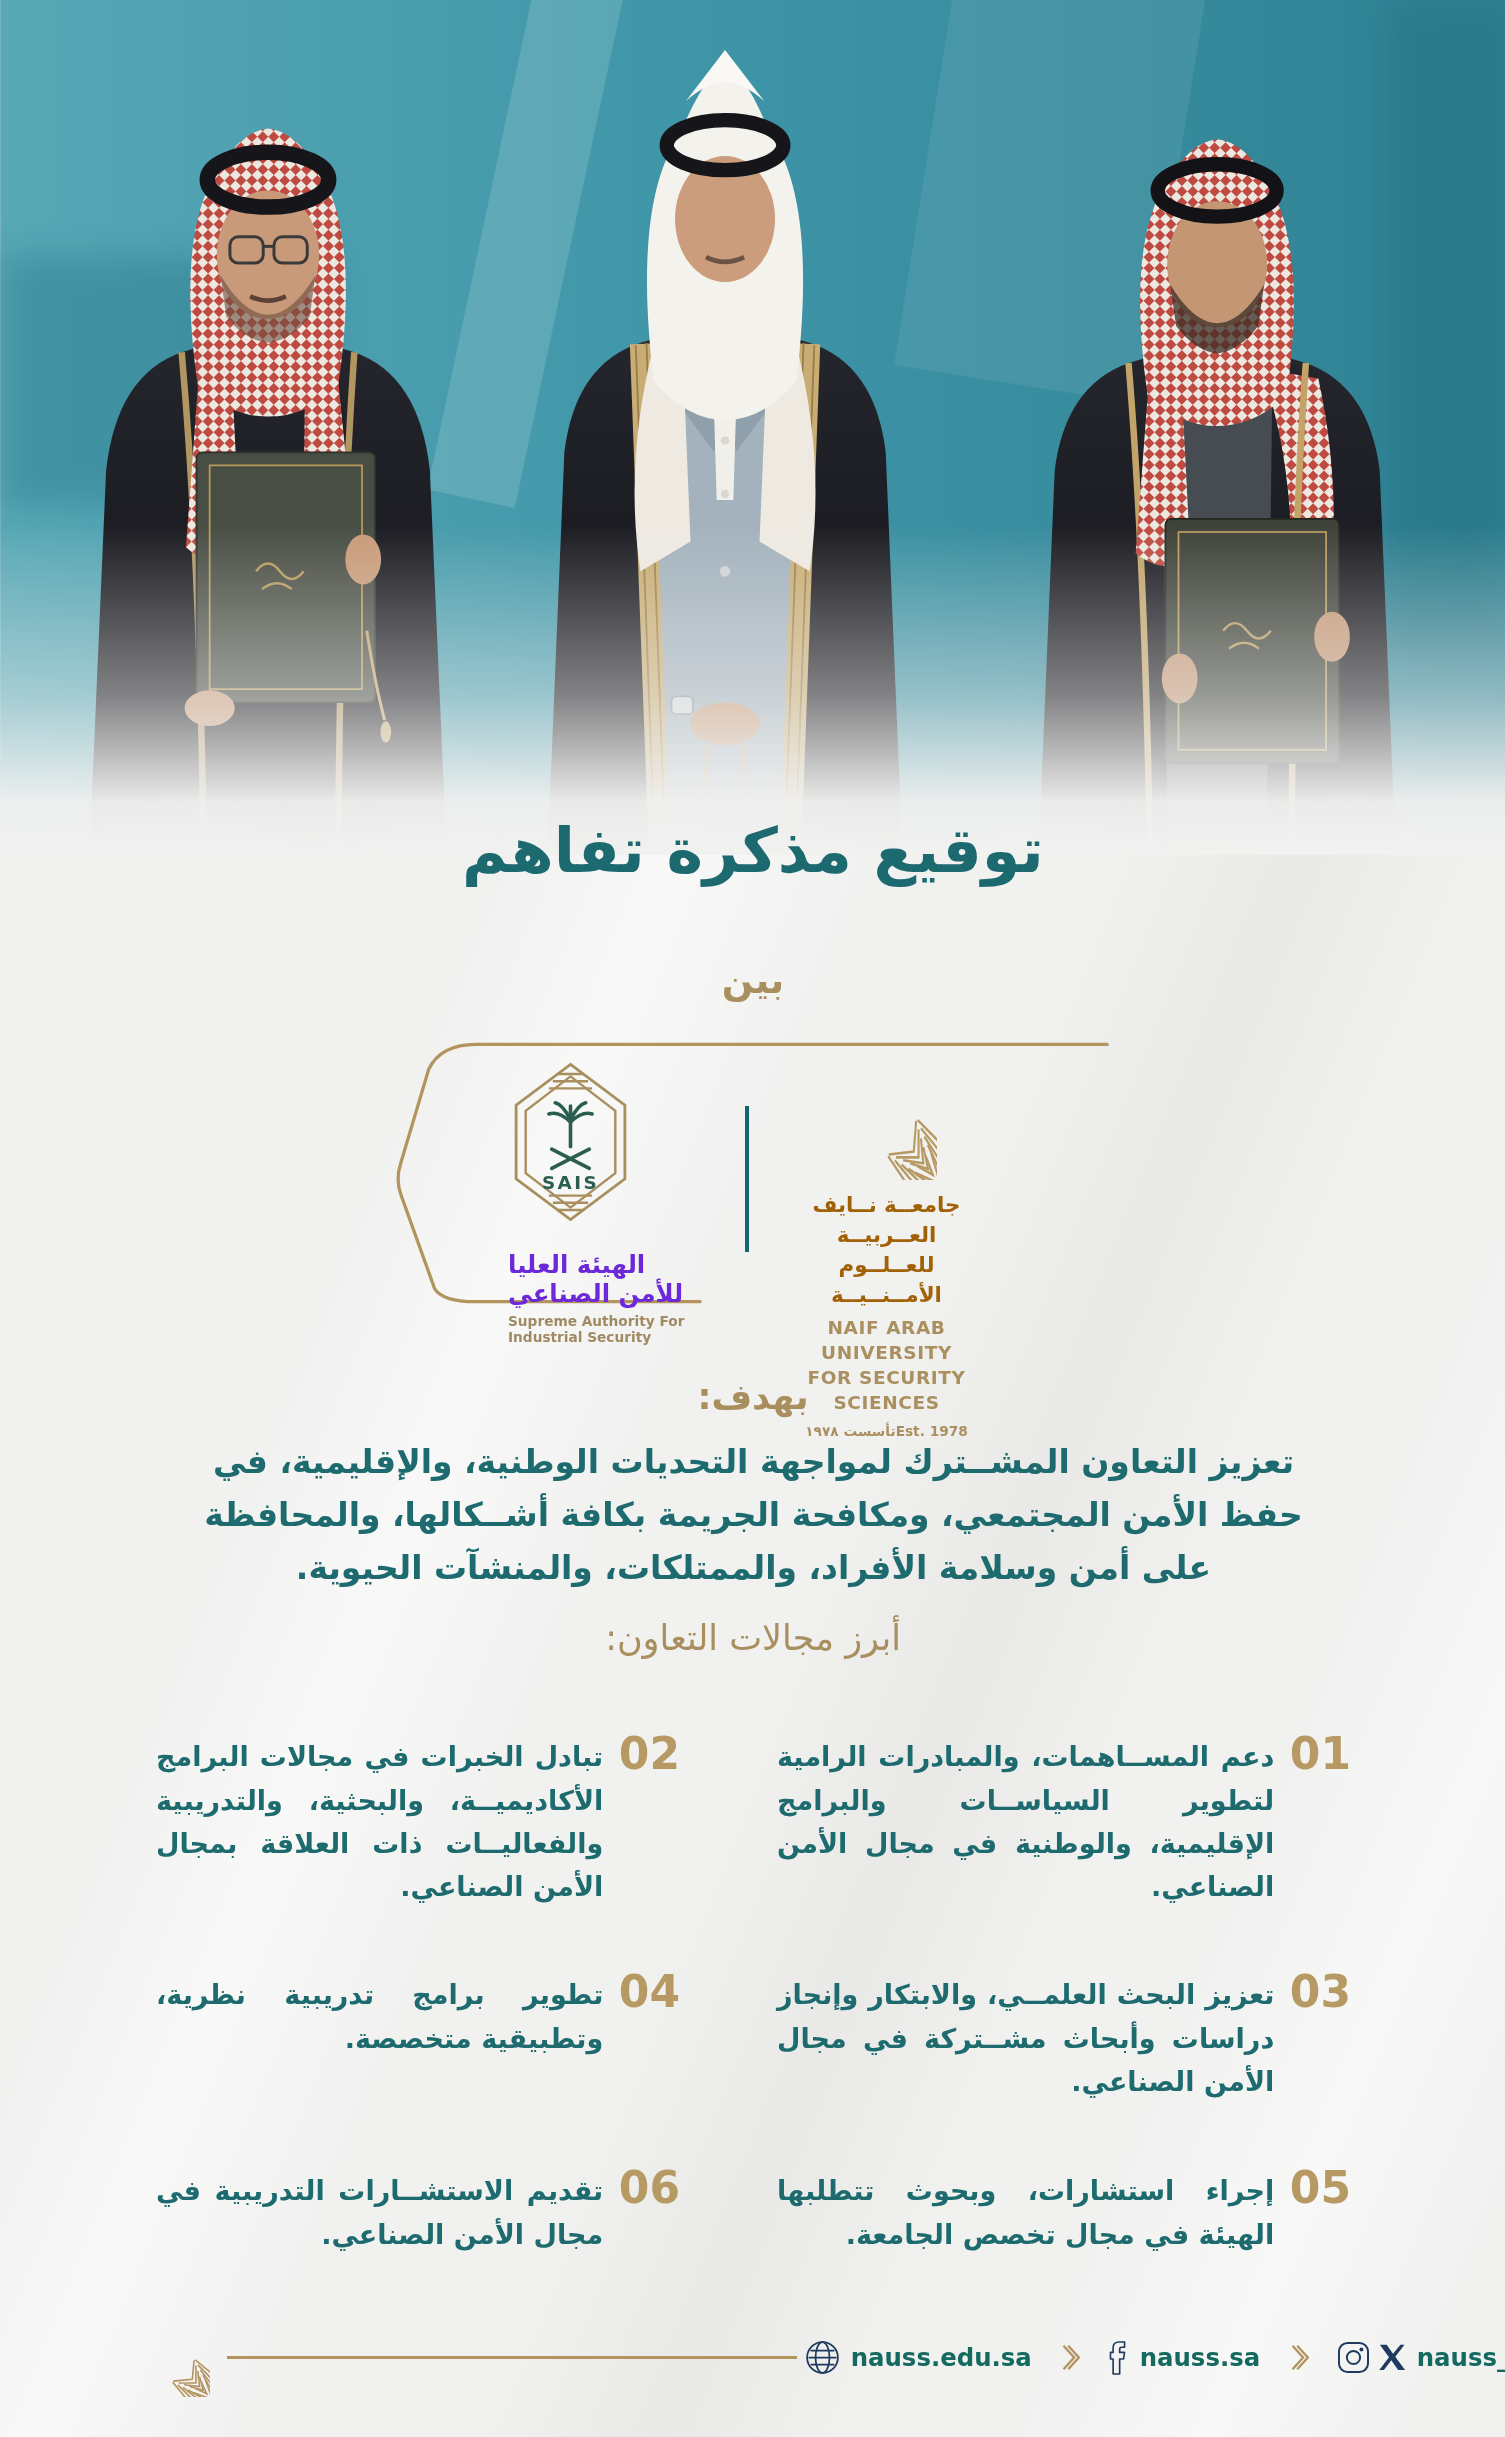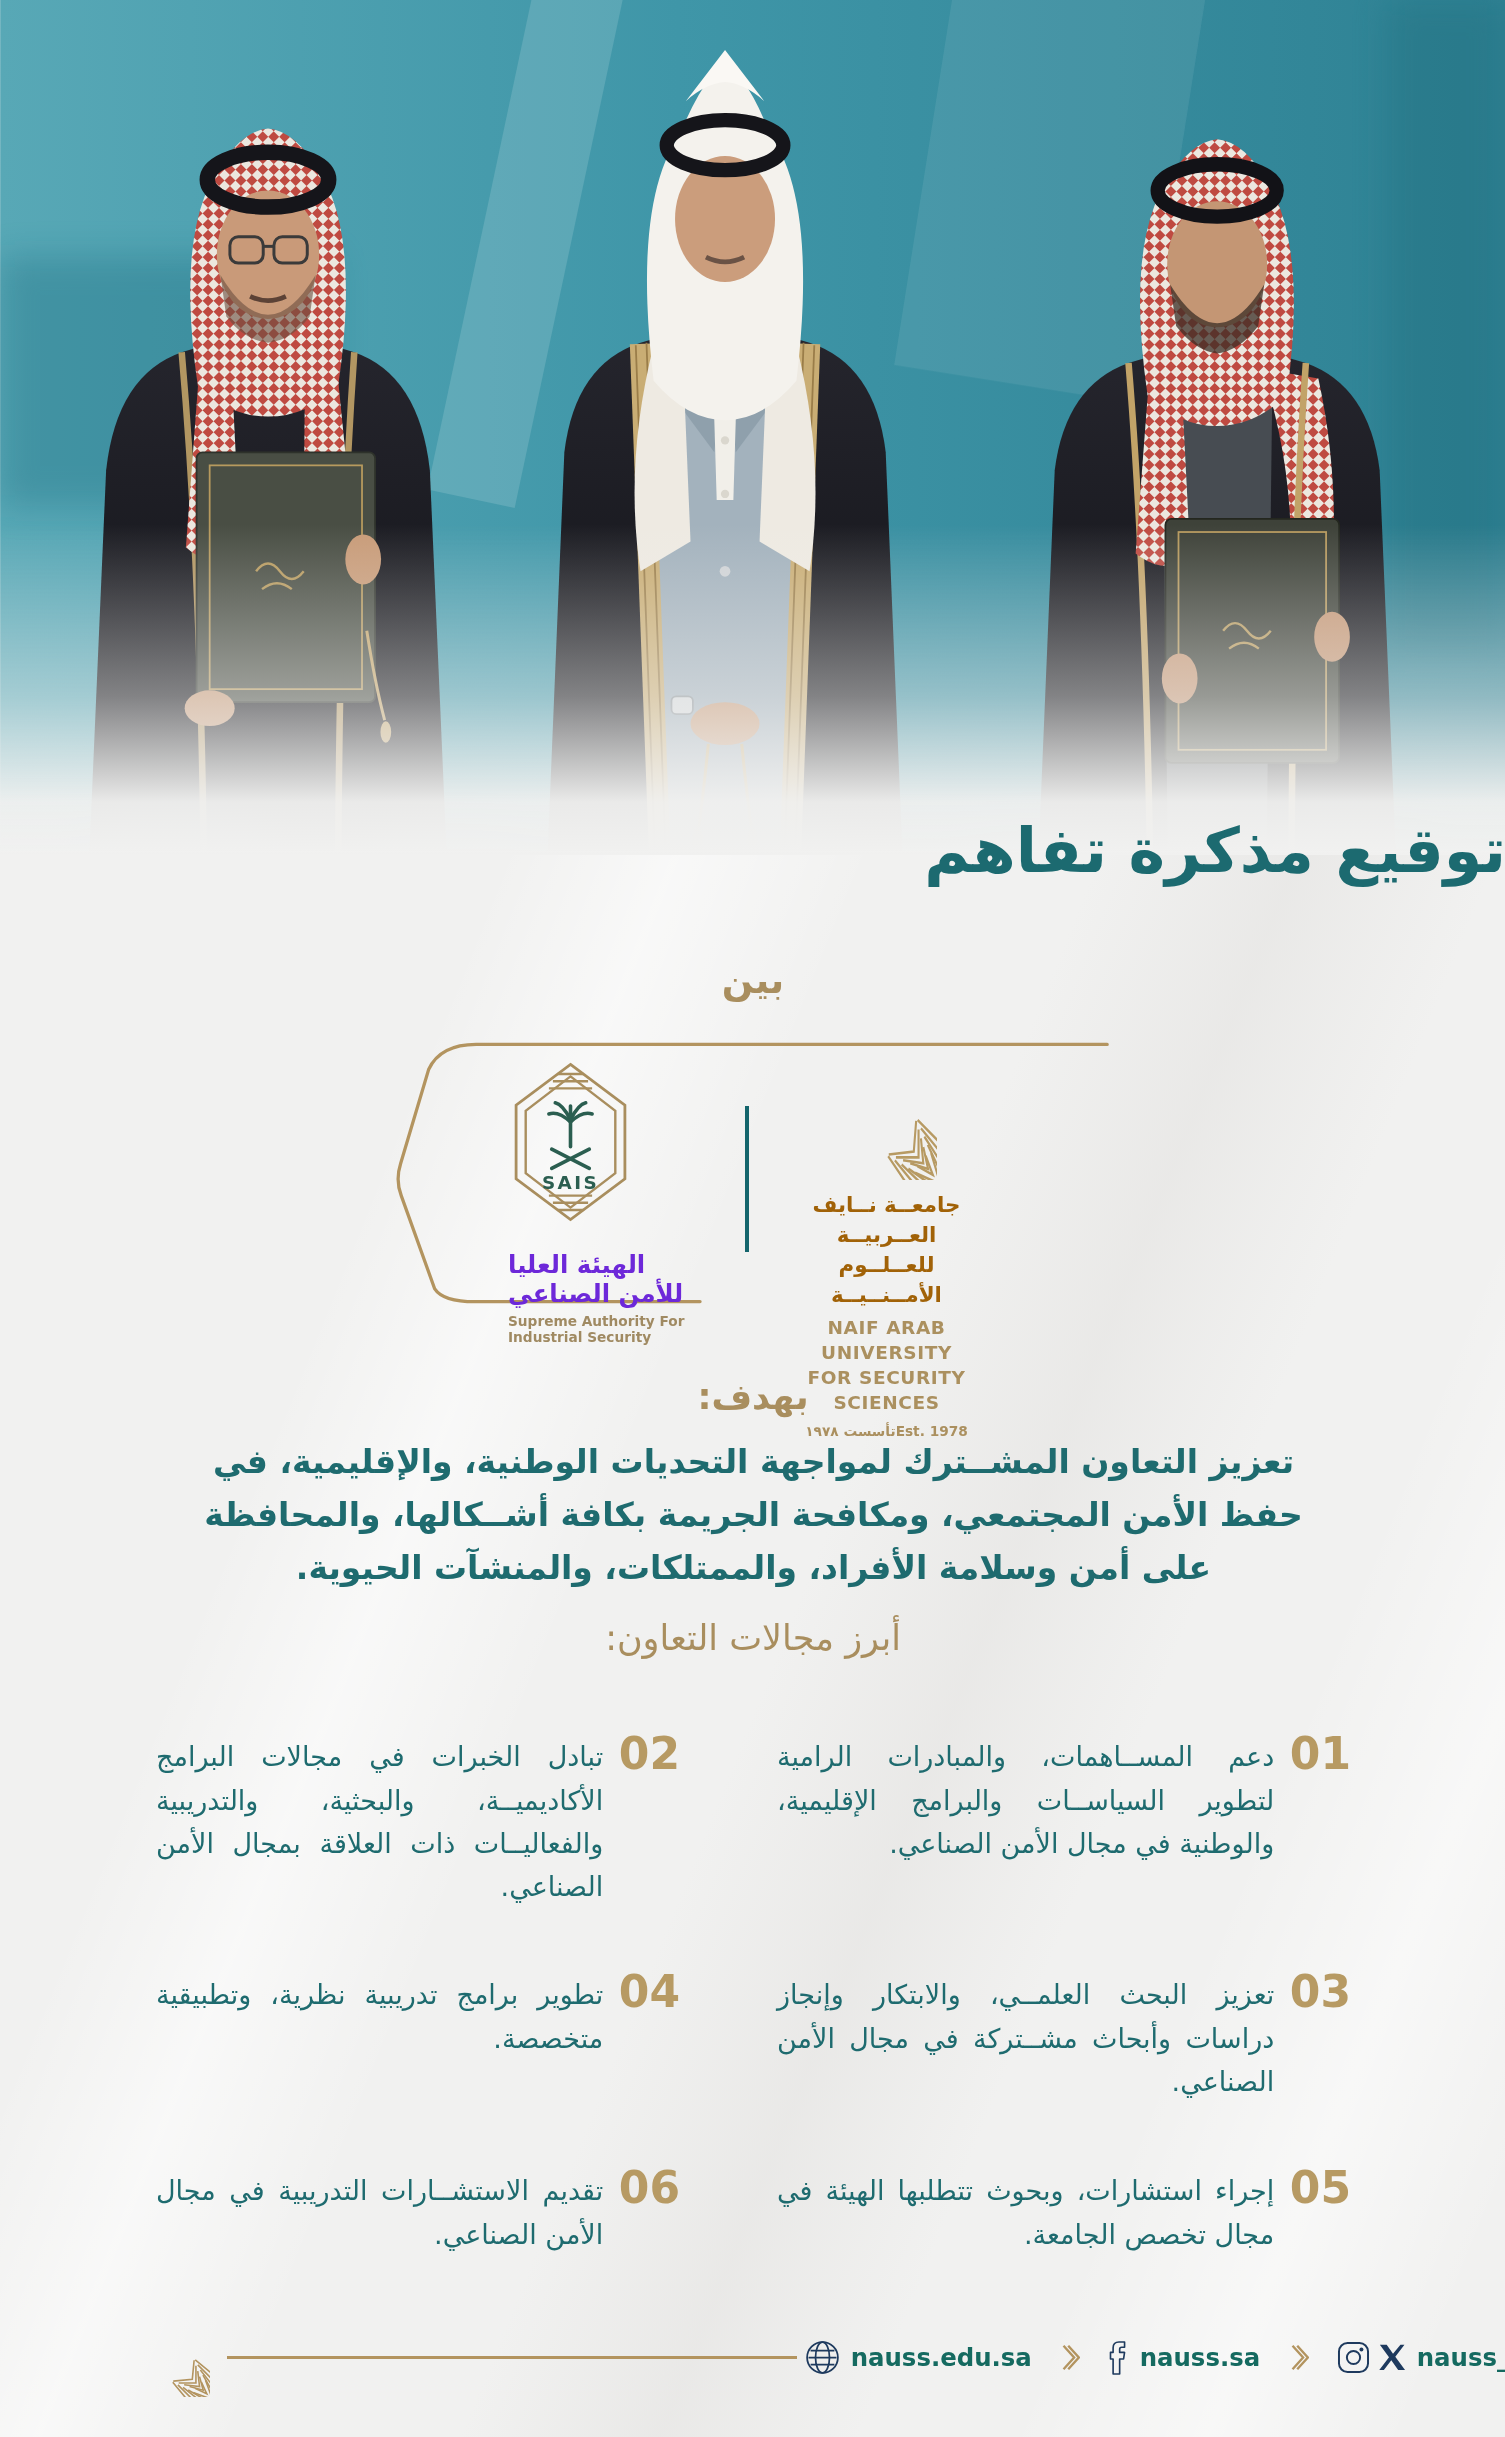--- a/index.html
+++ b/index.html
@@ -9,21 +9,21 @@
       linear-gradient(112deg, transparent 34%, rgba(255,255,255,.55) 41%, transparent 49%),
       linear-gradient(112deg, transparent 58%, rgba(227,226,224,.55) 66%, transparent 74%),
       linear-gradient(112deg, transparent 80%, rgba(255,255,255,.5) 88%, transparent 96%);}
   
   .photo{position:absolute;top:0;left:0;width:1506px;height:851px;}
   .photo svg{display:block;}
   .photo-fade{position:absolute;top:524px;left:0;width:1506px;height:331px;
       background:linear-gradient(180deg,rgba(241,241,240,0) 0%,rgba(241,241,240,.5) 52%,
                  rgba(241,241,240,.97) 84%,#f1f1f0 100%);}
   
-  .title{position:absolute;top:814px;left:0;width:1506px;direction:rtl;
+  .title{position:absolute;top:814px;left:0;width:1506px;text-align:center;direction:rtl;
       font-size:62px;font-weight:bold;color:#1c6a70;}
   .between{position:absolute;top:959px;left:0;width:1506px;text-align:center;direction:rtl;
       font-size:37px;font-weight:bold;color:#a98e5e;}
   
   .bracket-svg{position:absolute;left:381px;top:1036px;}
   .sais-block{position:absolute;left:508px;top:1062px;width:181px;text-align:left;}
   .sais-name-ar{margin-top:26px;font-size:24.4px;font-weight:bold;color:#6d28d9;direction:rtl;}
   .sais-name-en{margin-top:4.8px;font-size:13.7px;font-weight:bold;color:#a08a62;}
   .logo-divider{position:absolute;left:745px;top:1106px;width:3.6px;height:146px;background:#14656c;}
   .nauss-block{position:absolute;left:784px;top:1056px;width:205px;text-align:center;}
@@ -39,21 +39,21 @@
       font-size:33px;font-weight:bold;color:#1e6b6f;line-height:1.6;margin:0;}
   
   .areas-heading{position:absolute;top:1618px;left:0;width:1506px;text-align:center;direction:rtl;
       font-size:35px;font-weight:normal;color:#a98e5e;}
   .items{position:absolute;top:1733px;left:156px;width:1195px;height:559px;}
   .col{position:absolute;top:0;}
   .col-a{right:0;width:574px;}
   .col-b{left:0;width:524px;}
   .item{position:absolute;width:100%;display:flex;direction:rtl;gap:15.5px;}
   .item .num{font-size:44px;font-weight:bold;color:#b79a63;line-height:0.95;}
-  .item p{margin:0;flex:1;font-size:27px;font-weight:normal;color:#1e6b6f;line-height:1.6;
+  .item p{margin:0;flex:1;font-size:27px;font-weight:bold;color:#1e6b6f;line-height:1.6;
       text-align:justify;padding-top:2.4px;}
   .pos-r1{top:0;} .pos-r2{top:238px;} .pos-r3{top:434px;}
   
   .footer-star{position:absolute;left:133px;top:2320px;color:#b3945f;}
   .footer-line{position:absolute;left:227px;top:2356px;width:570px;height:3px;background:#b3945f;}
   .social{position:absolute;left:805px;top:2320px;height:75px;display:flex;align-items:center;}
   .handle{font-size:24.4px;font-weight:bold;color:#156a60;margin-left:10.7px;white-space:nowrap;}
   .chev{margin:0 28.6px;flex:none;}
   .icon{flex:none;}
   .xgap{margin-left:7.1px;}

